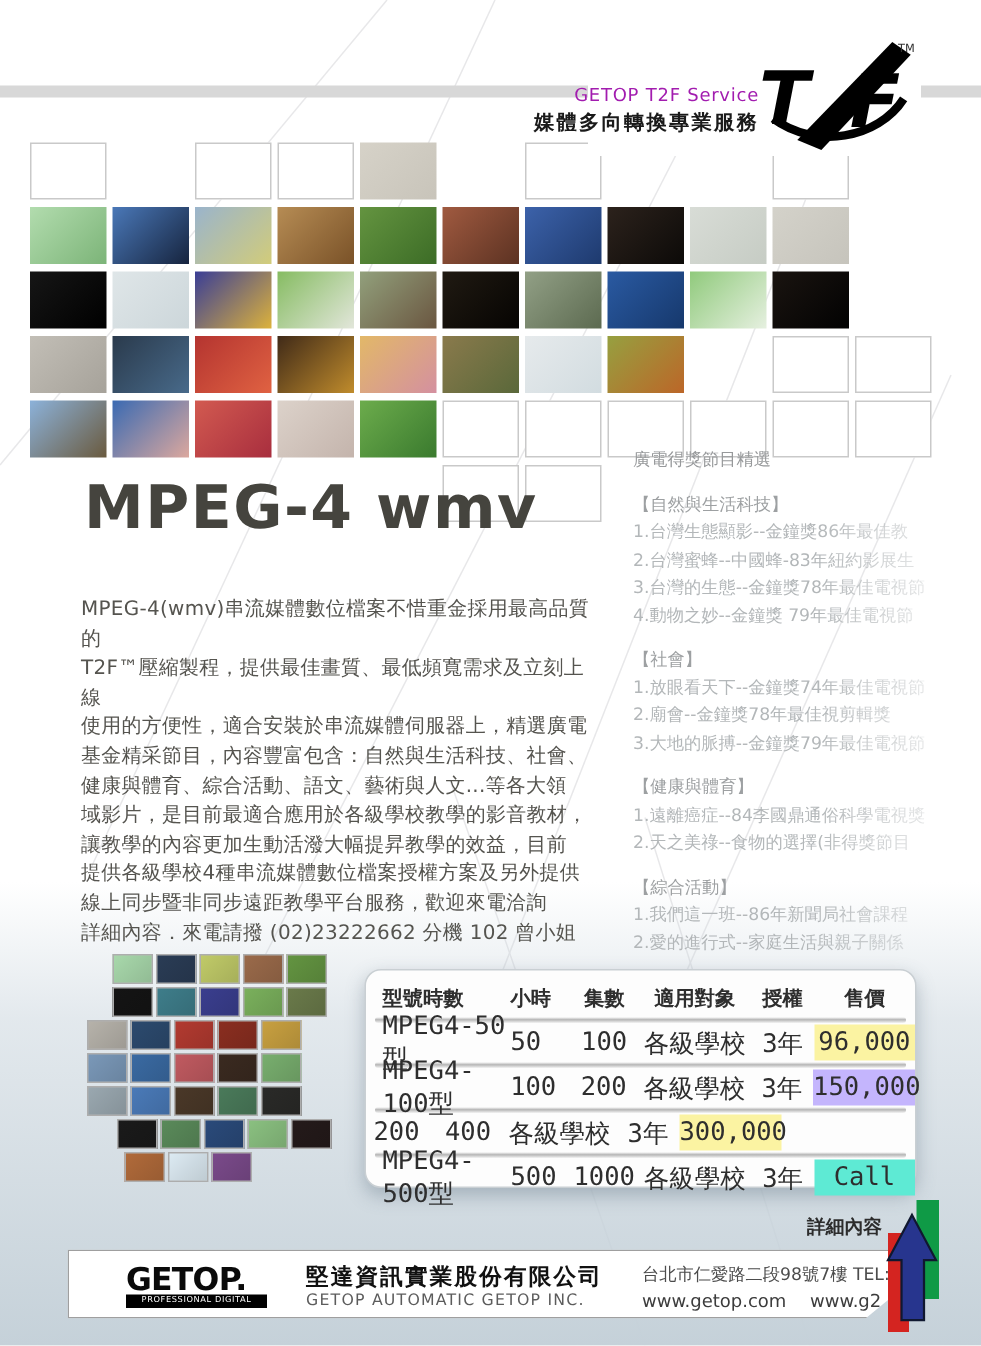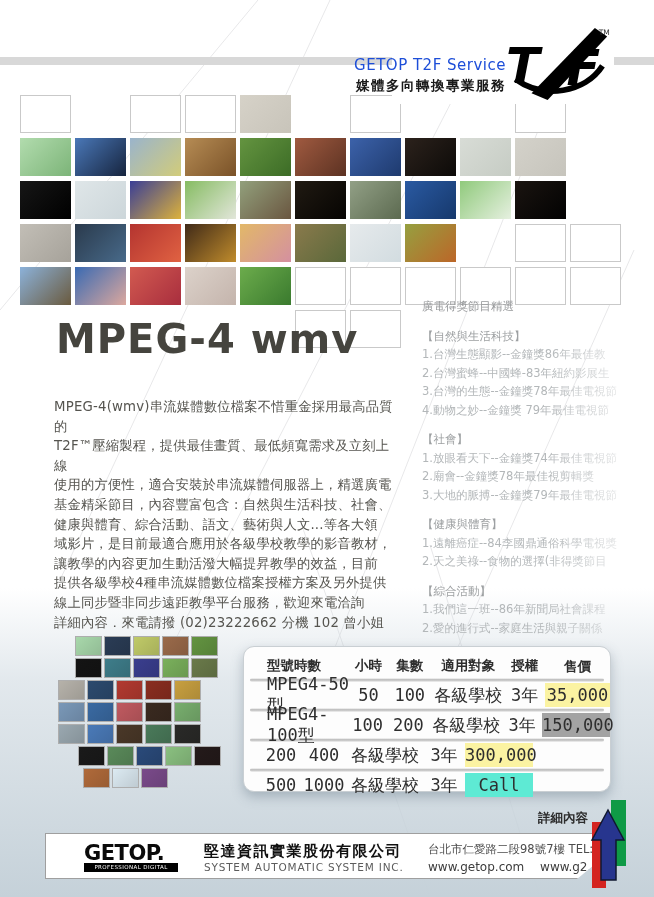--- a/index.html
+++ b/index.html
@@ -5,21 +5,21 @@
   html,body{margin:0;padding:0;background:#e8e8e8;}
   #page{position:relative;width:654px;height:897px;background:#ffffff;overflow:hidden;
         font-family:"DejaVu Sans","Liberation Sans",sans-serif;margin:0 auto;}
   
   #diag{position:absolute;left:0;top:0;z-index:1;pointer-events:none;}
   
   .stripe{position:absolute;left:0;top:57px;width:654px;height:8px;background:#d8d8d8;z-index:2;}
   .stripe-mask{position:absolute;left:392px;top:44px;width:222px;height:60px;background:#fff;z-index:3;}
   
   .hdr-text{position:absolute;left:330px;top:56px;width:176px;text-align:right;z-index:4;}
-  .hdr-service{font-size:15px;color:#1d4ed8;letter-spacing:.5px;}
+  .hdr-service{font-size:12px;color:#a21caf;letter-spacing:.5px;}
   .hdr-sub{font-size:13.5px;color:#1a1a1a;font-weight:bold;letter-spacing:1.5px;margin-top:3px;}
   .t2f{position:absolute;left:506px;top:26px;z-index:4;}
   
   #thumb-grid{position:absolute;left:0;top:0;width:654px;height:360px;z-index:2;}
   .gcell{position:absolute;width:51px;height:38px;box-sizing:border-box;}
   .gcell.e{background:#ffffff;border:1px solid #c9c9c9;}
   
   .title1{position:absolute;left:56px;top:316px;font-size:40px;font-weight:bold;color:#45443e;
           letter-spacing:1px;z-index:5;}
   .title2{position:absolute;left:56px;top:352px;font-size:26.5px;font-weight:bold;color:#45443e;
@@ -37,26 +37,26 @@
   
   .wash{position:absolute;left:0;top:588px;width:654px;height:309px;z-index:1;
         background:linear-gradient(180deg,rgba(203,214,222,0) 0%,rgba(203,214,222,.55) 30%,#c5d1d9 100%);}
   
   #montage{position:absolute;left:58px;top:636px;width:180px;height:160px;z-index:4;}
   .mcell{position:absolute;width:27px;height:20px;border:1px solid #adadad;box-sizing:border-box;}
   
   .panel{position:absolute;left:243px;top:646px;width:368px;height:146px;background:#fdfdfd;
          border:1px solid #c9cfd3;border-radius:11px;z-index:4;
          box-shadow:0 5px 12px rgba(80,100,118,.35);padding:8px 0 0 0;box-sizing:border-box;}
-  .trow{display:flex;align-items:center;height:24px;padding-left:5px;margin-left:12px;}
+  .trow{display:flex;align-items:center;height:24px;padding-left:5px;}
   .trow.head{height:22px;font-weight:bold;color:#3c3c3c;}
   .tc{font-size:17px;color:#2e2e2e;font-family:"DejaVu Sans Mono","DejaVu Sans",monospace;}
   .trow.head .tc{font-family:"DejaVu Sans","Liberation Sans",sans-serif;font-size:13.5px;}
   .c0{width:92px;text-align:left;padding-left:6px;box-sizing:border-box;}
-  .c1{width:40px;text-align:center;}
+  .c1{width:40px;}
   .c2{width:46px;text-align:center;}
   .c3{width:76px;text-align:center;}
   .c4{width:42px;text-align:center;}
   .c5{width:68px;text-align:center;height:24px;line-height:24px;}
   .trow:not(.head) .c5{background:#fbf3a2;}
   .tdiv{height:4px;margin:1px 6px;background:linear-gradient(180deg,#ffffff,#b6b6b6 45%,#f4f4f4);
         border-radius:2px;}
   
   .fund-label{position:absolute;left:538px;top:810px;font-size:12.5px;font-weight:bold;color:#2c2c2c;z-index:6;}
   .fband{position:absolute;left:45px;top:833px;width:560px;height:46px;background:#ffffff;
@@ -237,41 +237,42 @@
         <div class="tc c4">授權</div>
         <div class="tc c5">售價</div>
       </div>
       <div class="tdiv"></div>
       <div class="trow">
         <div class="tc c0">MPEG4-50型</div>
         <div class="tc c1">50</div>
         <div class="tc c2">100</div>
         <div class="tc c3">各級學校</div>
         <div class="tc c4">3年</div>
-        <div class="tc c5" style="background: rgb(251, 243, 162);">35,000</div>
+        <div class="tc c5" style="background: rgb(251, 243, 162);">96,000</div>
       </div>
       <div class="tdiv"></div>
       <div class="trow">
         <div class="tc c0">MPEG4-100型</div>
         <div class="tc c1">100</div>
         <div class="tc c2">200</div>
         <div class="tc c3">各級學校</div>
         <div class="tc c4">3年</div>
-        <div class="tc c5" style="background: #a3a3a3;">150,000</div>
+        <div class="tc c5" style="background: #c4b5fd;">150,000</div>
       </div>
       <div class="tdiv"></div>
       <div class="trow">
         <div class="tc c1">200</div>
         <div class="tc c2">400</div>
         <div class="tc c3">各級學校</div>
         <div class="tc c4">3年</div>
         <div class="tc c5" style="background: rgb(251, 243, 162);">300,000</div>
       </div>
       <div class="tdiv"></div>
       <div class="trow">
+        <div class="tc c0">MPEG4-500型</div>
         <div class="tc c1">500</div>
         <div class="tc c2">1000</div>
         <div class="tc c3">各級學校</div>
         <div class="tc c4">3年</div>
         <div class="tc c5" style="background: #5eead4;">Call</div>
       </div>
     </div>
 
   <div class="fund-label">詳細內容</div>
   <div class="fund-logo">
@@ -279,18 +280,18 @@
       <rect x="4" y="24" width="14" height="66" fill="#d42420"></rect>
       <rect x="23" y="2" width="15" height="66" fill="#0f9a46"></rect>
       <polygon points="20,12 36,42 28,42 28,82 13,82 13,42 4,42" fill="#27358e" stroke="#101830" stroke-width="1.5"></polygon>
     </svg>
   </div>
 
   <div class="fband">
     <div class="getop">GETOP.</div>
     <div class="tagline">PROFESSIONAL DIGITAL VIDEO</div>
     <div class="co-zh">堅達資訊實業股份有限公司</div>
-    <div class="co-en">SYSTEM AUTOMATIC SYSTEM INC.</div>
+    <div class="co-en">GETOP AUTOMATIC GETOP INC.</div>
     <div class="addr">台北市仁愛路二段98號7樓 TEL:2322-2662 FAX:2322-2995</div>
     <div class="webs">www.getop.com　 www.g2.com.tw　 sales@getop.com</div>
   </div>
 
 </div>
 
 </body></html>

